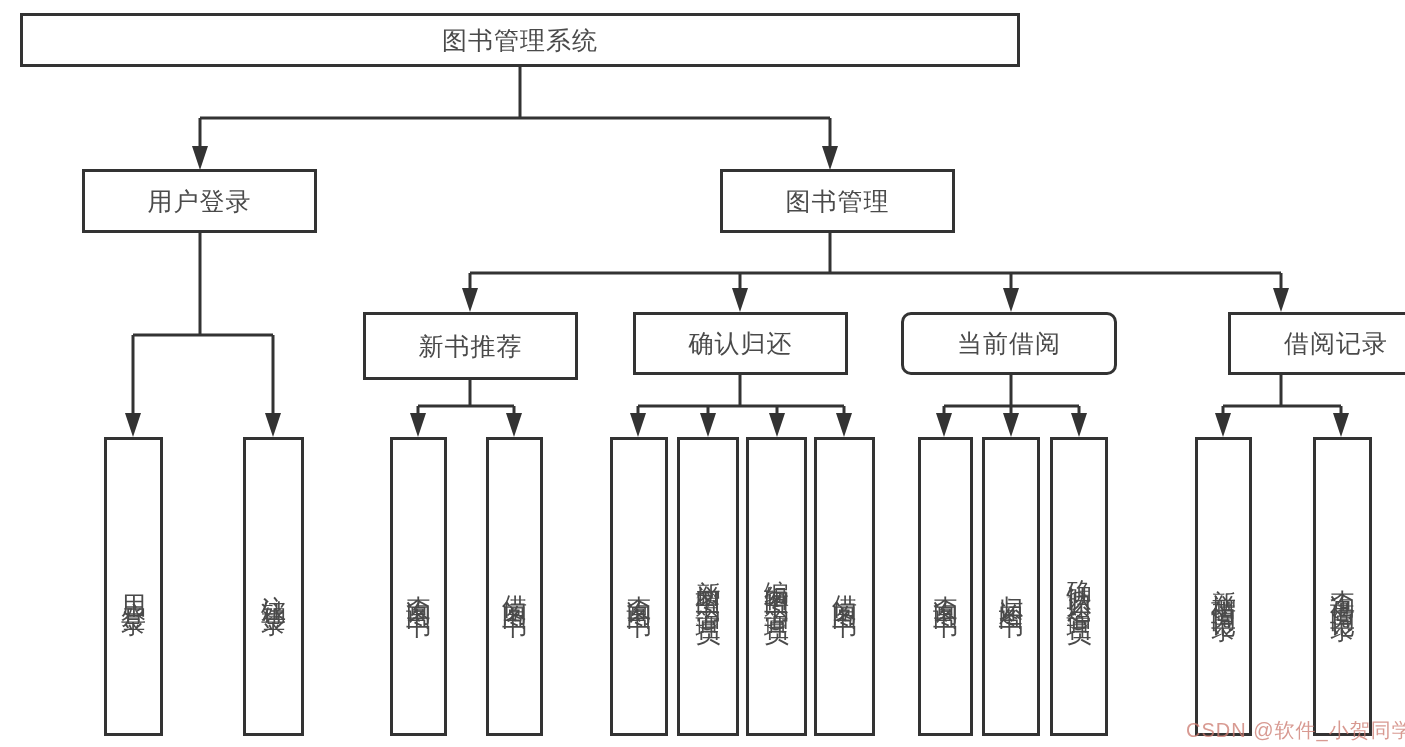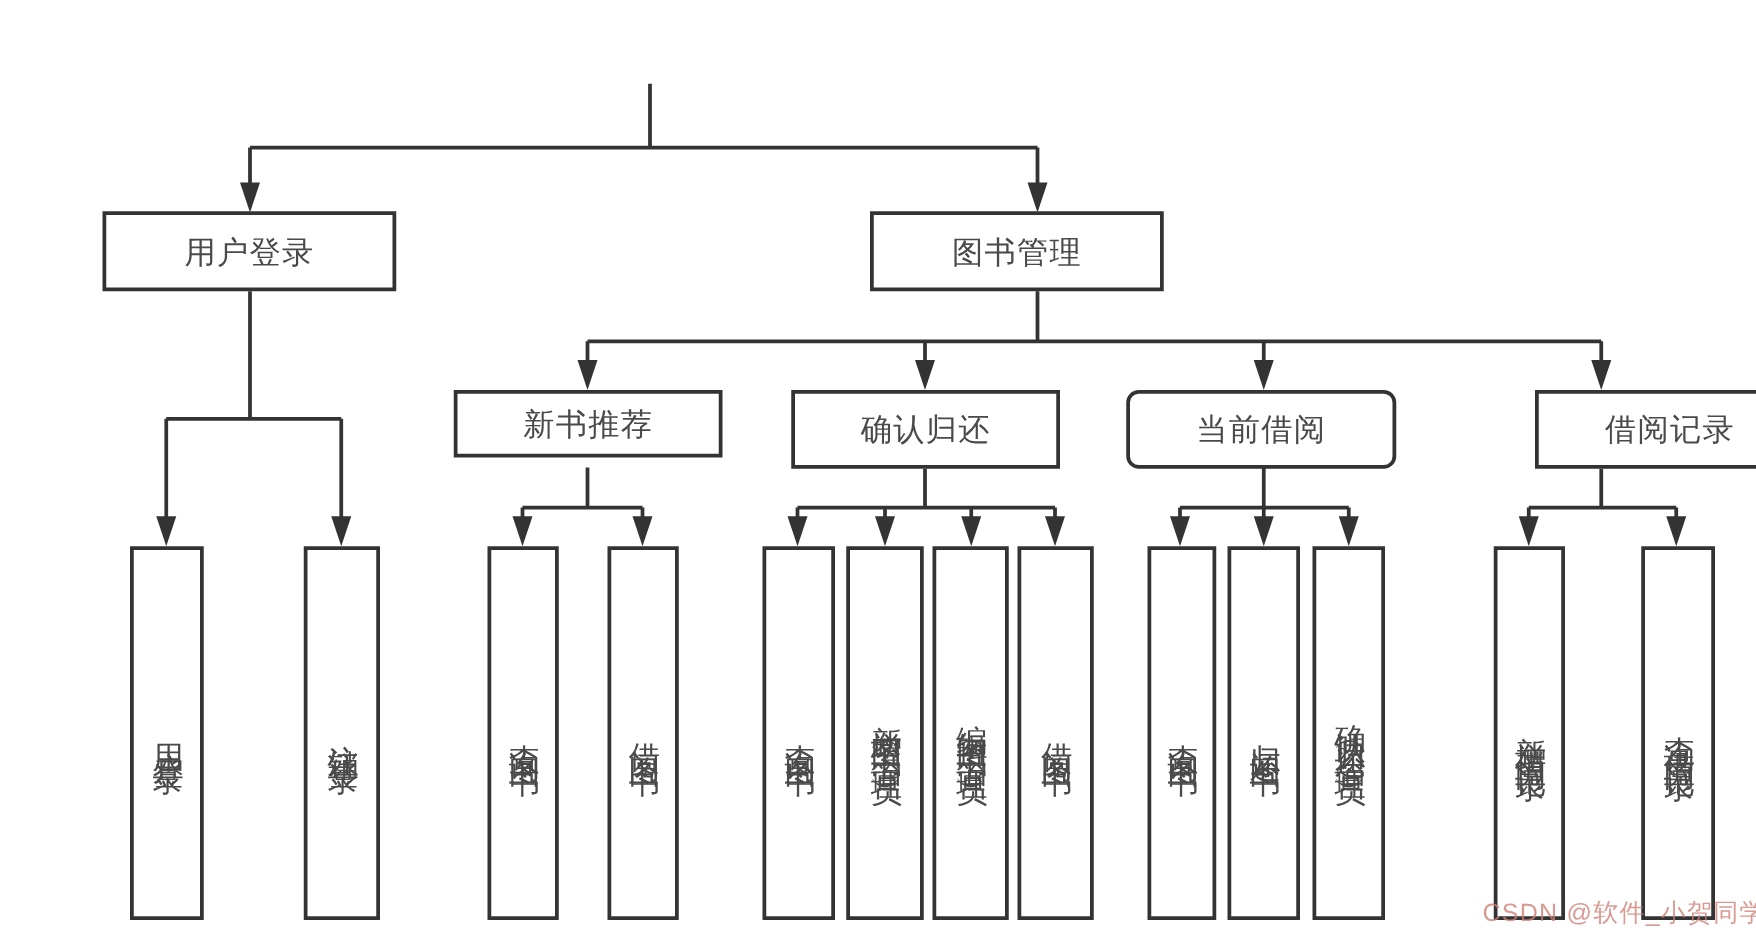--- a/index.html
+++ b/index.html
@@ -110,29 +110,32 @@
       <path d="M769 413 L785 413 L777 437 Z"></path>
       <path d="M836 413 L852 413 L844 437 Z"></path>
       <path d="M936 413 L952 413 L944 437 Z"></path>
       <path d="M1003 413 L1019 413 L1011 437 Z"></path>
       <path d="M1071 413 L1087 413 L1079 437 Z"></path>
       <path d="M1215 413 L1231 413 L1223 437 Z"></path>
       <path d="M1333 413 L1349 413 L1341 437 Z"></path>
     </g>
   </svg>
 
+  <div class="node hbox" style="left:20px; top:13px; width:1000px; height:54px;">
+    <span class="lbl">图书管理系统</span>
+  </div>
 
   <div class="node hbox" style="left:82px; top:169px; width:235px; height:64px;">
     <span class="lbl">用户登录</span>
   </div>
-  <div class="node hbox" style="left:696px; top:169px; width:235px; height:64px;">
+  <div class="node hbox" style="left:720px; top:169px; width:235px; height:64px;">
     <span class="lbl">图书管理</span>
   </div>
 
-  <div class="node hbox" style="left:363px; top:312px; width:215px; height:54px;">
+  <div class="node hbox" style="left:363px; top:312px; width:215px; height:68px;">
     <span class="lbl">新书推荐</span>
   </div>
   <div class="node hbox" style="left:633px; top:312px; width:215px; height:63px;">
     <span class="lbl">确认归还</span>
   </div>
   <div class="node hbox" style="left:901px; top:312px; width:216px; height:63px;border-radius:10px;">
     <span class="lbl">当前借阅</span>
   </div>
   <div class="node hbox" style="left:1228px; top:312px; width:216px; height:63px;">
     <span class="lbl">借阅记录</span>

